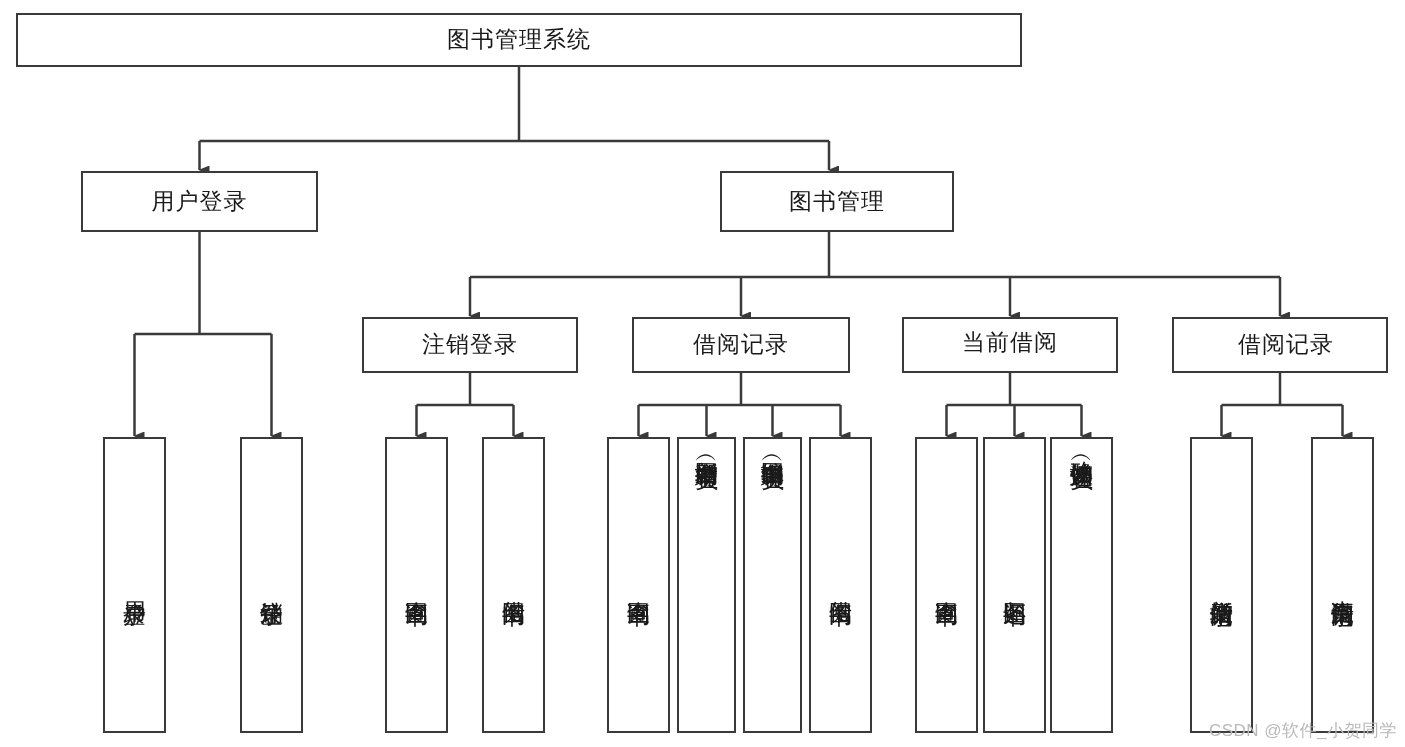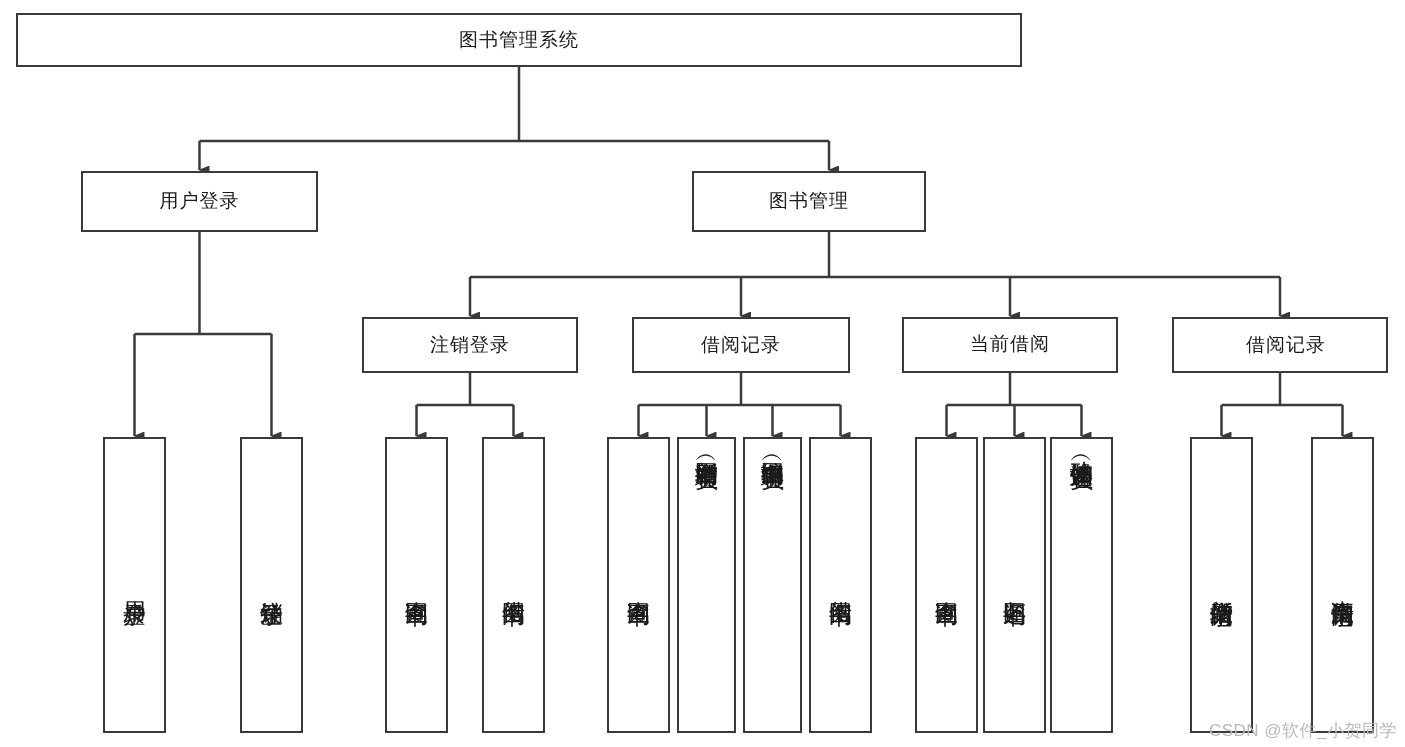--- a/index.html
+++ b/index.html
@@ -25,21 +25,21 @@
   .node-box {
     position: absolute;
     box-sizing: border-box;
     background: #ffffff;
     border: 2.5px solid #3a3a3a;
     display: flex;
     align-items: center;
     justify-content: center;
   }
   .node-label-h {
-    font-size: 19px;
+    font-size: 23px;
     color: #1a1a1a;
     letter-spacing: 1px;
     line-height: 1.2;
     white-space: nowrap;
     text-align: right;
   }
   .node-label-v {
     font-size: 23px;
     color: #1a1a1a;
     line-height: 1.18;
@@ -123,21 +123,21 @@
         <line x1="1342.5" y1="405" x2="1342.5" y2="436" stroke="#3a3a3a" stroke-width="2.5" marker-end="url(#arrowhead)"></line>
       </g>
   </svg>
   <div id="node-layer">
       <div class="node-box" style="left: 16px; top: 13px; width: 1006px; height: 54px;">
         <span class="node-label-h">图书管理系统</span>
       </div>
       <div class="node-box" style="left: 81px; top: 171px; width: 237px; height: 61px;">
         <span class="node-label-h">用户登录</span>
       </div>
-      <div class="node-box" style="left: 692px; top: 171px; width: 234px; height: 61px;">
+      <div class="node-box" style="left: 720px; top: 171px; width: 234px; height: 61px;">
         <span class="node-label-h">图书管理</span>
       </div>
       <div class="node-box" style="left: 362px; top: 317px; width: 216px; height: 56px;">
         <span class="node-label-h">注销登录</span>
       </div>
       <div class="node-box" style="left: 632px; top: 317px; width: 218px; height: 56px;">
         <span class="node-label-h">借阅记录</span>
       </div>
       <div class="node-box" style="left: 902px; top: 317px; width: 216px; height: 56px; font-family: Liberation Mono, monospace;">
         <span class="node-label-h">当前借阅</span>

